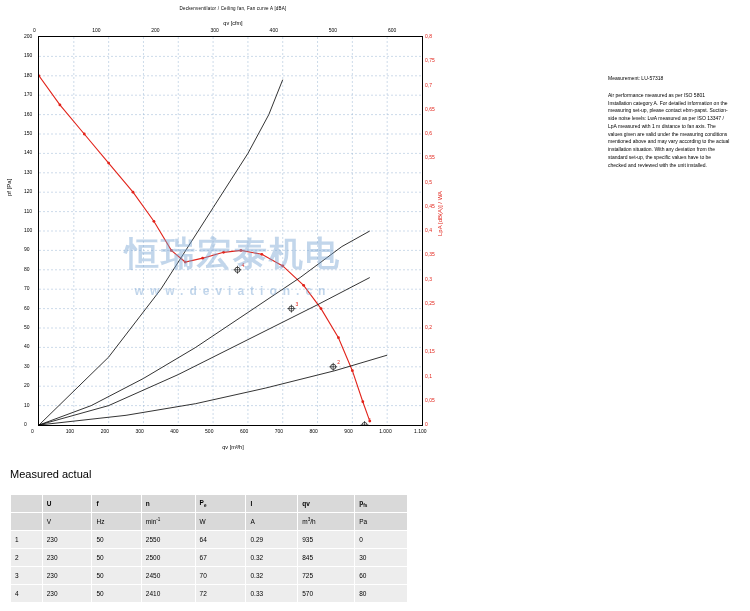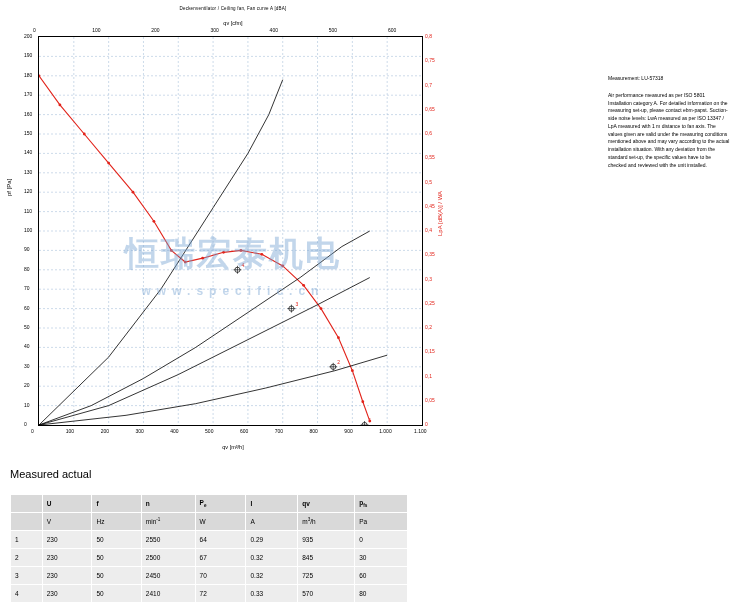--- a/index.html
+++ b/index.html
@@ -276,21 +276,21 @@
       <div class="tick-label red" style="left: 387px; top: 94px;">0,6</div>
       <div class="tick-label red" style="left: 387px; top: 69.75px;">0,65</div>
       <div class="tick-label red" style="left: 387px; top: 45.5px;">0,7</div>
       <div class="tick-label red" style="left: 387px; top: 21.25px;">0,75</div>
       <div class="tick-label red" style="left: 387px; top: -3px;">0,8</div>
     </div>
 
   <div id="bottom-axis-label">qv [m³/h]</div>
 
   <div id="watermark">恒瑞宏泰机电</div>
-  <div id="watermark2">www.specific.cn</div>
+  <div id="watermark2">www.deviation.cn</div>
 </div>
 
 <div id="side-note">
   <div class="meas">Measurement: LU-57318</div>
   <div>Air performance measured as per ISO 5801 Installation category A. For detailed information on the measuring set-up, please contact ebm-papst. Suction-side noise levels: LwA measured as per ISO 13347 / LpA measured with 1 m distance to fan axis. The values given are valid under the measuring conditions mentioned above and may vary according to the actual installation situation. With any deviation from the standard set-up, the specific values have to be checked and reviewed with the unit installed.</div>
 </div>
 
 <div id="measured-title">Measured actual</div>
 <table id="mv-table">
   <tbody id="mv-body">

